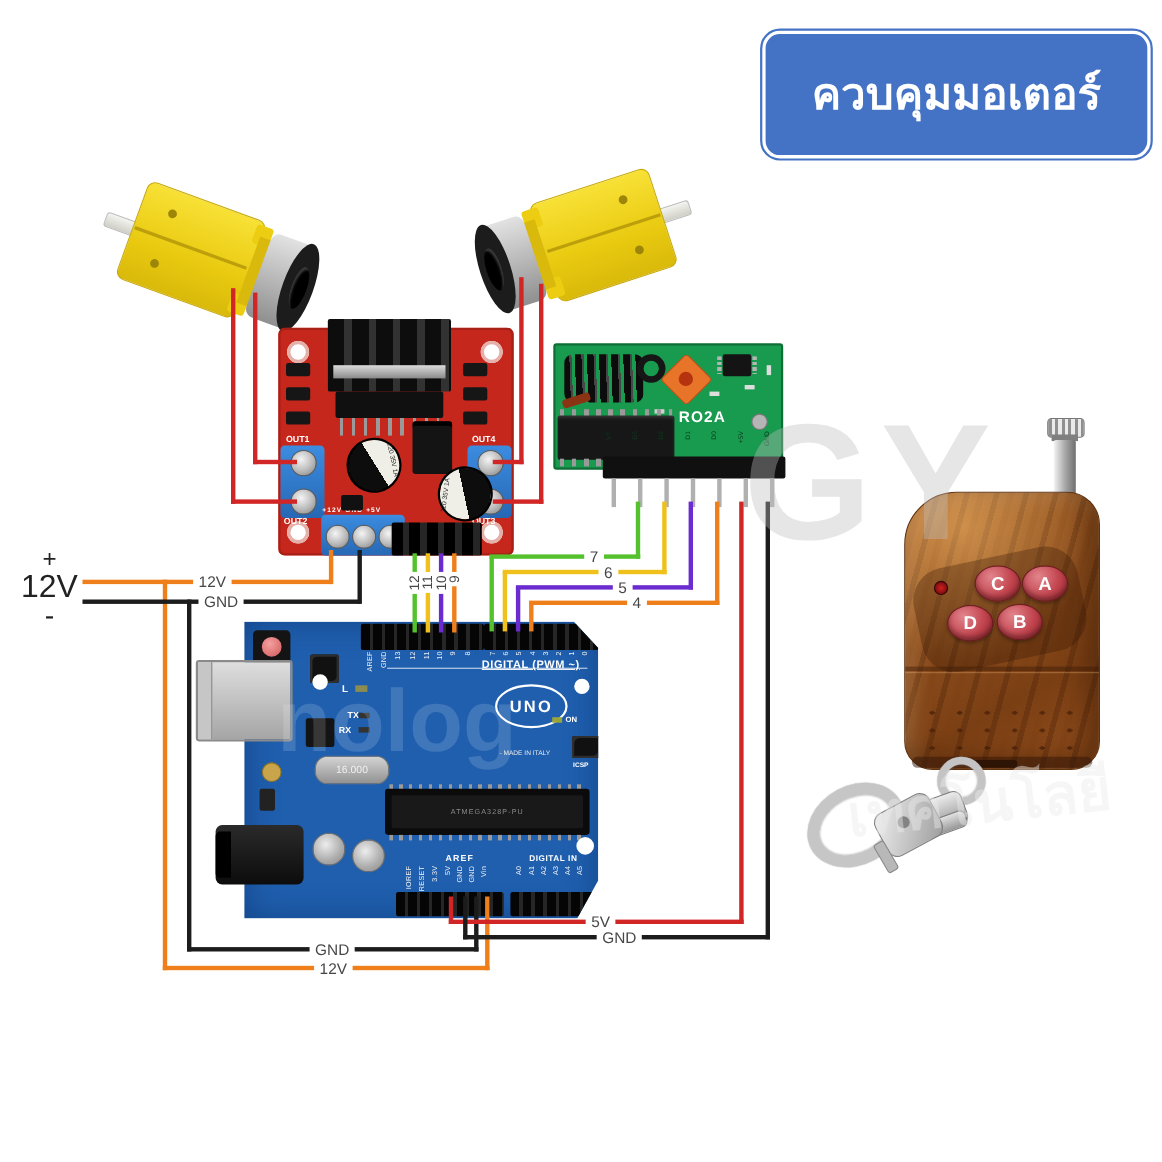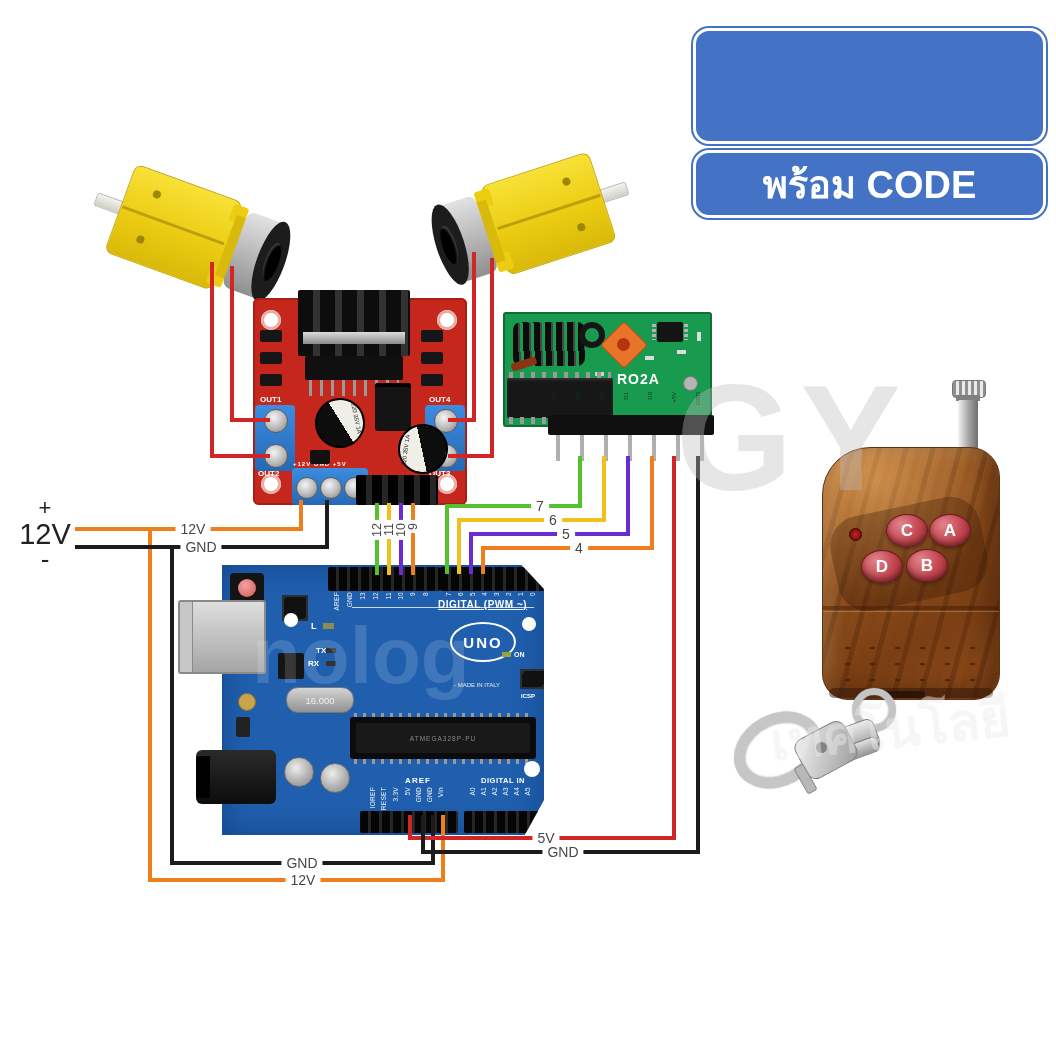--- a/index.html
+++ b/index.html
@@ -30,23 +30,21 @@
        border:1px solid #6f1a22;box-shadow:inset 0 -3px 5px rgba(0,0,0,.35),0 2px 3px rgba(0,0,0,.3);
        display:flex;align-items:center;justify-content:center;color:#fff;font-weight:bold;font-size:17px;}
   .wm{position:absolute;z-index:50;pointer-events:none;font-weight:bold;white-space:nowrap;}
 </style>
 </head>
 <body>
 
 <div id="stage">
 
   <div class="banner" style="left:693px;top:28px;width:347px;height:110px;font-size:40px;line-height:52px;">
-  </div>
-  <div class="banner" style="left:693px;top:150px;width:347px;height:62px;font-size:38px;">
-    <span>พร้อม CODE</span>
+    <span>ควบคุมมอเตอร์</span>
   </div>
 
   <div class="a" style="left:90px;top:182px;width:200px;height:100px;transform:rotate(20deg);">
     <div class="a" style="left:0;top:44px;width:32px;height:12px;background:linear-gradient(180deg,#f4f4f0,#cfcfc6);border-radius:3px;border:1px solid #bbb;"></div>
     <div class="a" style="left:26px;top:4px;width:112px;height:92px;background:linear-gradient(180deg,#f8e136,#e9ca10 60%,#d9b90a);border-radius:8px;border:1px solid #c9a90a;"></div>
     <div class="a" style="left:28px;top:48px;width:108px;height:3px;background:rgba(150,120,0,.55);"></div>
     <div class="a" style="left:52px;top:22px;width:8px;height:8px;border-radius:50%;background:#9d8508;"></div>
     <div class="a" style="left:52px;top:70px;width:8px;height:8px;border-radius:50%;background:#9d8508;"></div>
     <div class="a" style="left:132px;top:8px;width:16px;height:18px;background:#eccd12;border-radius:3px;"></div>
     <div class="a" style="left:132px;top:74px;width:16px;height:18px;background:#eccd12;border-radius:3px;"></div>

